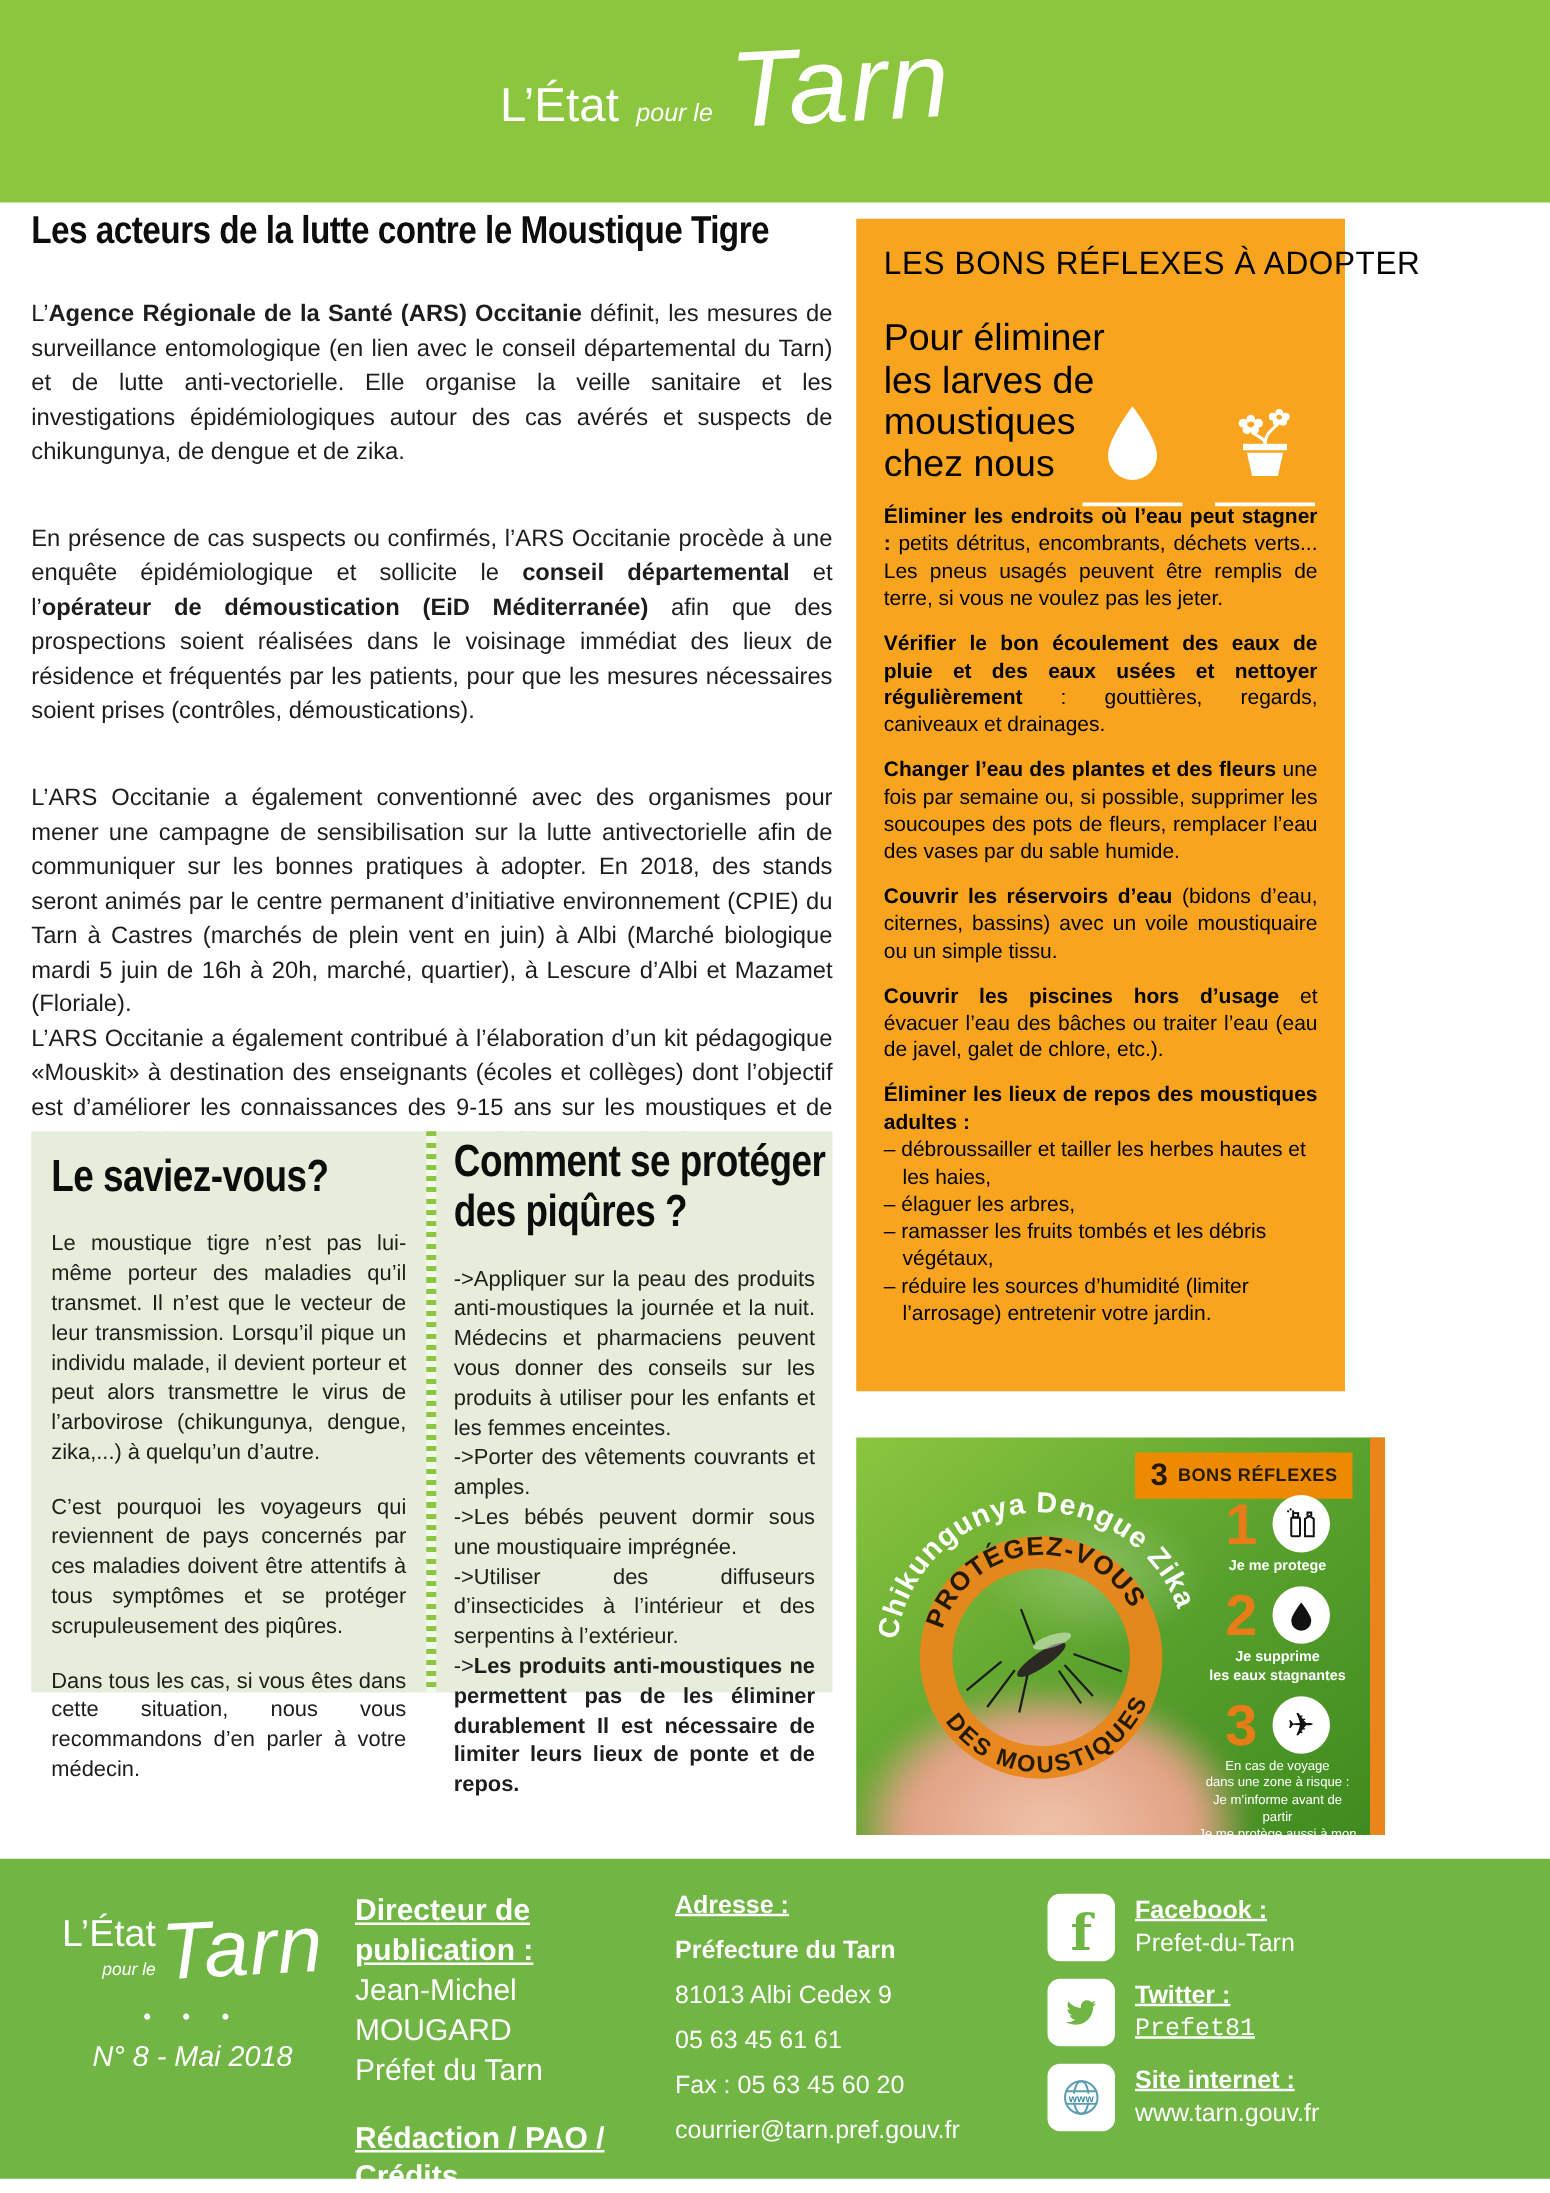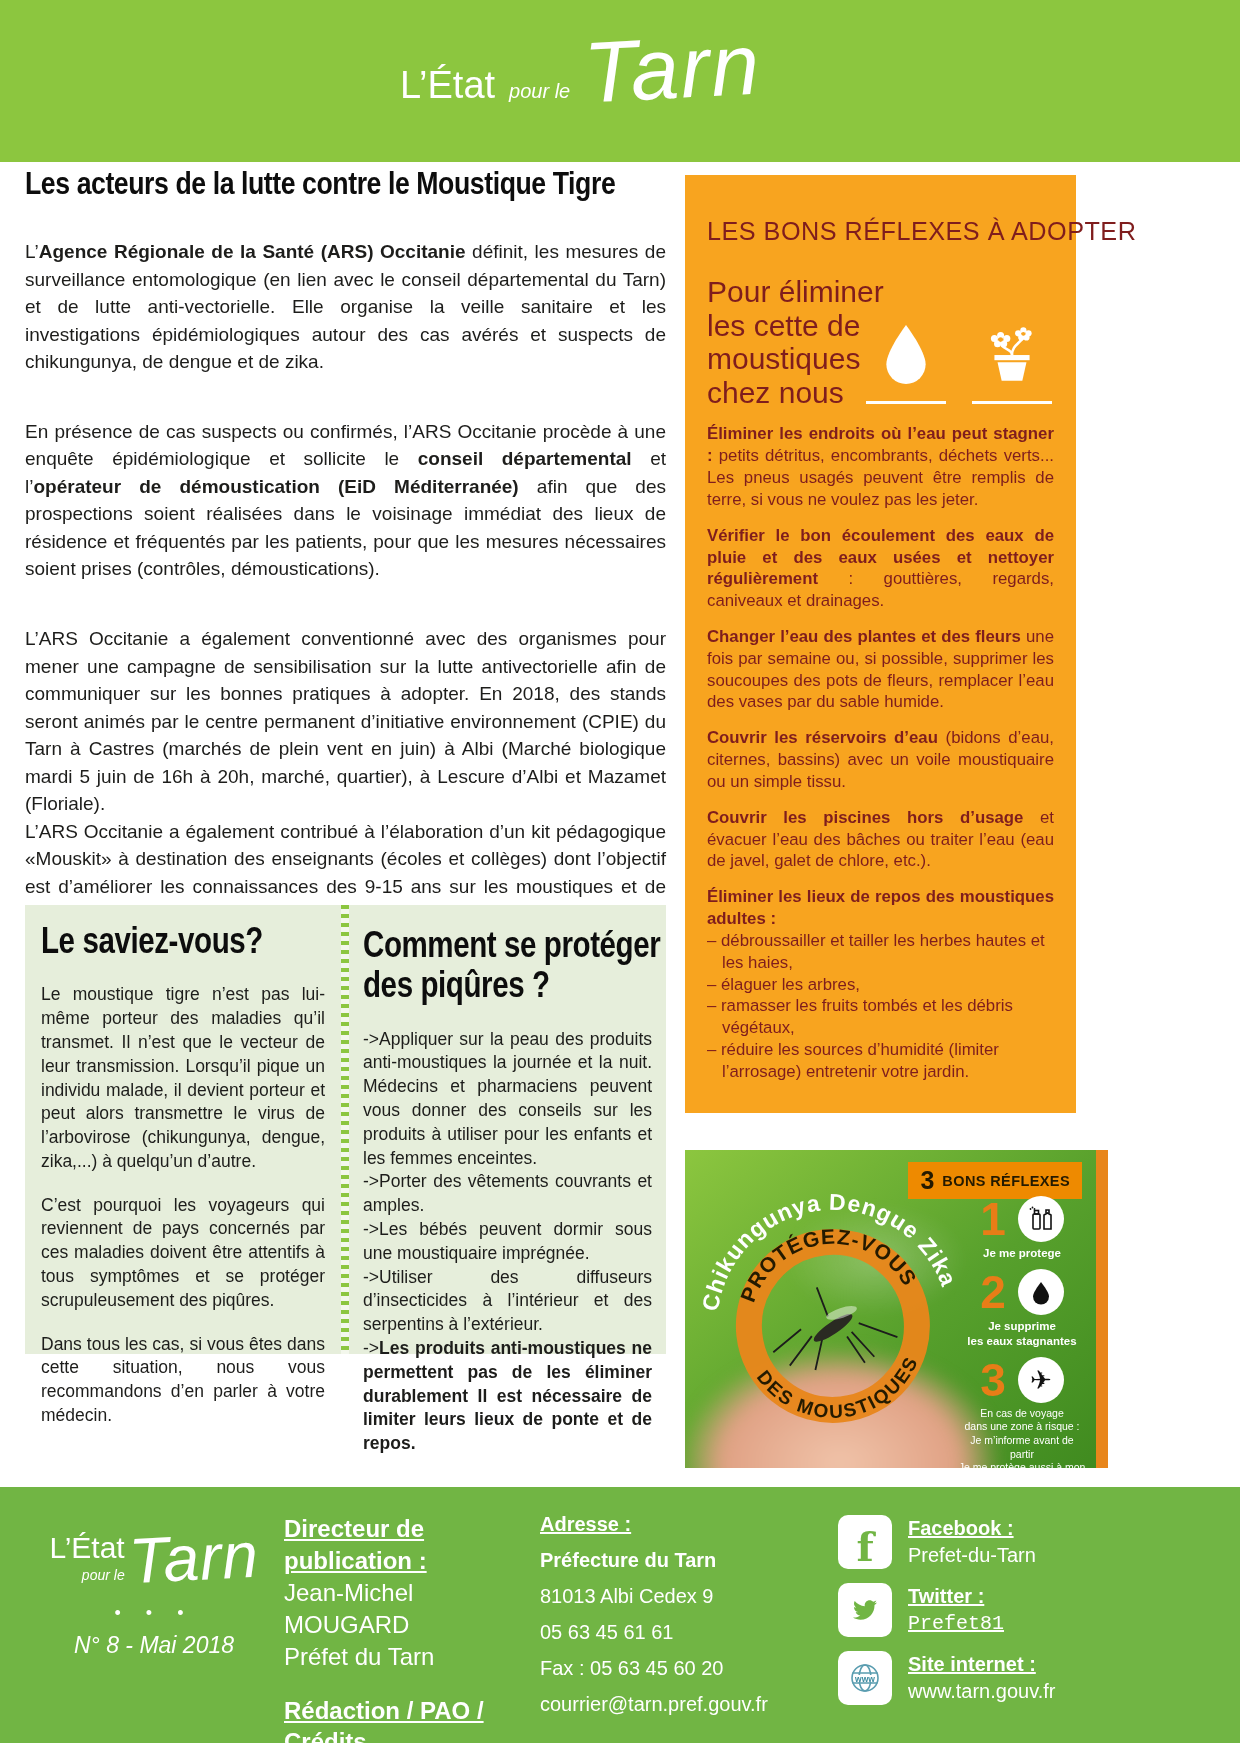--- a/index.html
+++ b/index.html
@@ -13,37 +13,37 @@
   .logo .l3{font-size:86px;font-style:italic;line-height:.9;transform:rotate(-3deg);letter-spacing:2px;}
   
   .main-title{position:absolute;left:25px;top:166px;width:760px;font-size:31px;font-weight:800;
               letter-spacing:-0.5px;transform:scaleX(.86);transform-origin:0 0;color:#0d0d0d;}
   .colL{position:absolute;left:25px;top:238px;width:641px;font-size:19px;line-height:1.45;text-align:justify;}
   .colL .para{margin:0 0 42px 0;}
   .colL .para.tight{margin-bottom:0;}
   .colL b{font-weight:700;}
   
   .sidebar{position:absolute;left:685px;top:175px;width:391px;height:938px;background:#f8a41f;
-           padding:41px 22px;box-sizing:border-box;color:#7f1d1d;}
+           padding:20px 22px;box-sizing:border-box;color:#000000;}
   .sb-title{font-size:26px;font-weight:400;letter-spacing:.5px;white-space:nowrap;
             transform:scaleX(.97);transform-origin:0 0;margin-bottom:28px;}
   .sb-sub{font-size:30px;line-height:1.12;font-weight:400;width:220px;}
   .sb-icons{position:absolute;top:148px;right:24px;display:flex;gap:26px;}
   .sb-ic{width:80px;text-align:center;}
   .sb-ic .ul{height:3px;background:#fff;margin-top:12px;}
   .sb-item{font-size:16.8px;line-height:1.3;margin-top:14px;text-align:justify;}
   .sb-item:first-of-type{margin-top:34px;}
   .sb-item b{font-weight:700;}
   .sb-bullets div{padding-left:15px;text-indent:-15px;text-align:left;}
   
   .panels{position:absolute;left:25px;top:905px;width:641px;height:449px;background:#e6eedb;}
   .divider{position:absolute;left:316px;top:0;bottom:0;width:8px;
            background:repeating-linear-gradient(180deg,#8cc63f 0 4px,#f3f7ec 4px 9px);}
   .panelL{position:absolute;left:0;top:0;width:316px;height:100%;padding:16px 16px;box-sizing:border-box;}
-  .panelR{position:absolute;left:324px;top:0;right:0;height:100%;padding:20px 14px;box-sizing:border-box;}
+  .panelR{position:absolute;left:324px;top:0;right:0;height:100%;padding:4px 14px;box-sizing:border-box;}
   .panel-title{font-size:36px;font-weight:800;letter-spacing:-0.5px;transform:scaleX(.82);
                transform-origin:0 0;white-space:nowrap;margin-bottom:22px;color:#0d0d0d;line-height:1.12;}
   .panel-title div{white-space:nowrap;}
   .panel-text{font-size:17.5px;line-height:1.36;text-align:justify;}
   .panelL .panel-text{margin-bottom:20px;}
   .panelR .panel-text b{font-weight:700;}
   
   .photo{position:absolute;left:685px;top:1150px;width:423px;height:318px;overflow:hidden;
          background:linear-gradient(140deg,#8cc63f 0%,#57a02c 55%,#3f8a1f 100%);}
   .photo .stripe{position:absolute;right:0;top:0;bottom:0;width:12px;background:#e8861b;}
@@ -104,21 +104,21 @@
     <p class="para"><span>L’</span><b>Agence Régionale de la Santé (ARS) Occitanie</b><span> définit, les mesures de surveillance entomologique (en lien avec le conseil départemental du Tarn) et de lutte anti-vectorielle. Elle organise la veille sanitaire et les investigations épidémiologiques autour des cas avérés et suspects de chikungunya, de dengue et de zika.</span></p>
     <p class="para"><span>En présence de cas suspects ou confirmés, l’ARS Occitanie procède à une enquête épidémiologique et sollicite le </span><b>conseil départemental</b><span> et l’</span><b>opérateur de démoustication (EiD Méditerranée)</b><span> afin que des prospections soient réalisées dans le voisinage immédiat des lieux de résidence et fréquentés par les patients,  pour que les mesures nécessaires soient prises (contrôles, démoustications).</span></p>
     <p class="para tight"><span>L’ARS Occitanie a également conventionné avec des organismes pour mener une campagne de sensibilisation sur la lutte antivectorielle afin de communiquer sur les bonnes pratiques à adopter. En 2018, des stands seront animés par le centre permanent d’initiative environnement (CPIE) du Tarn à Castres (marchés de plein vent en juin) à  Albi (Marché biologique mardi 5 juin de 16h à 20h, marché, quartier), à Lescure d’Albi et  Mazamet (Floriale).</span></p>
     <p class="para tight"><span>L’ARS Occitanie a également contribué à l’élaboration d’un kit pédagogique «Mouskit» à destination des enseignants (écoles et collèges) dont l’objectif est d’améliorer les connaissances des 9-15 ans sur les moustiques et de promouvoir de nouveaux comportements individuels et collectifs.</span></p>
   </div>
 
   <div class="sidebar">
     <div class="sb-title">LES BONS RÉFLEXES À ADOPTER</div>
     <div class="sb-sub">
         <div>Pour éliminer</div>
-        <div>les cette de</div>
+        <div>les larves de</div>
         <div>moustiques</div>
         <div>chez nous</div>
       </div>
     <div class="sb-icons">
       <div class="sb-ic">
         <svg width="58" height="62" viewBox="0 0 56 60">
             <path d="M28 2 C28 2 9 27 9 40 a19 19 0 0 0 38 0 C47 27 28 2 28 2 Z" fill="#fff"></path>
           </svg>
         <div class="ul"></div>
       </div>

